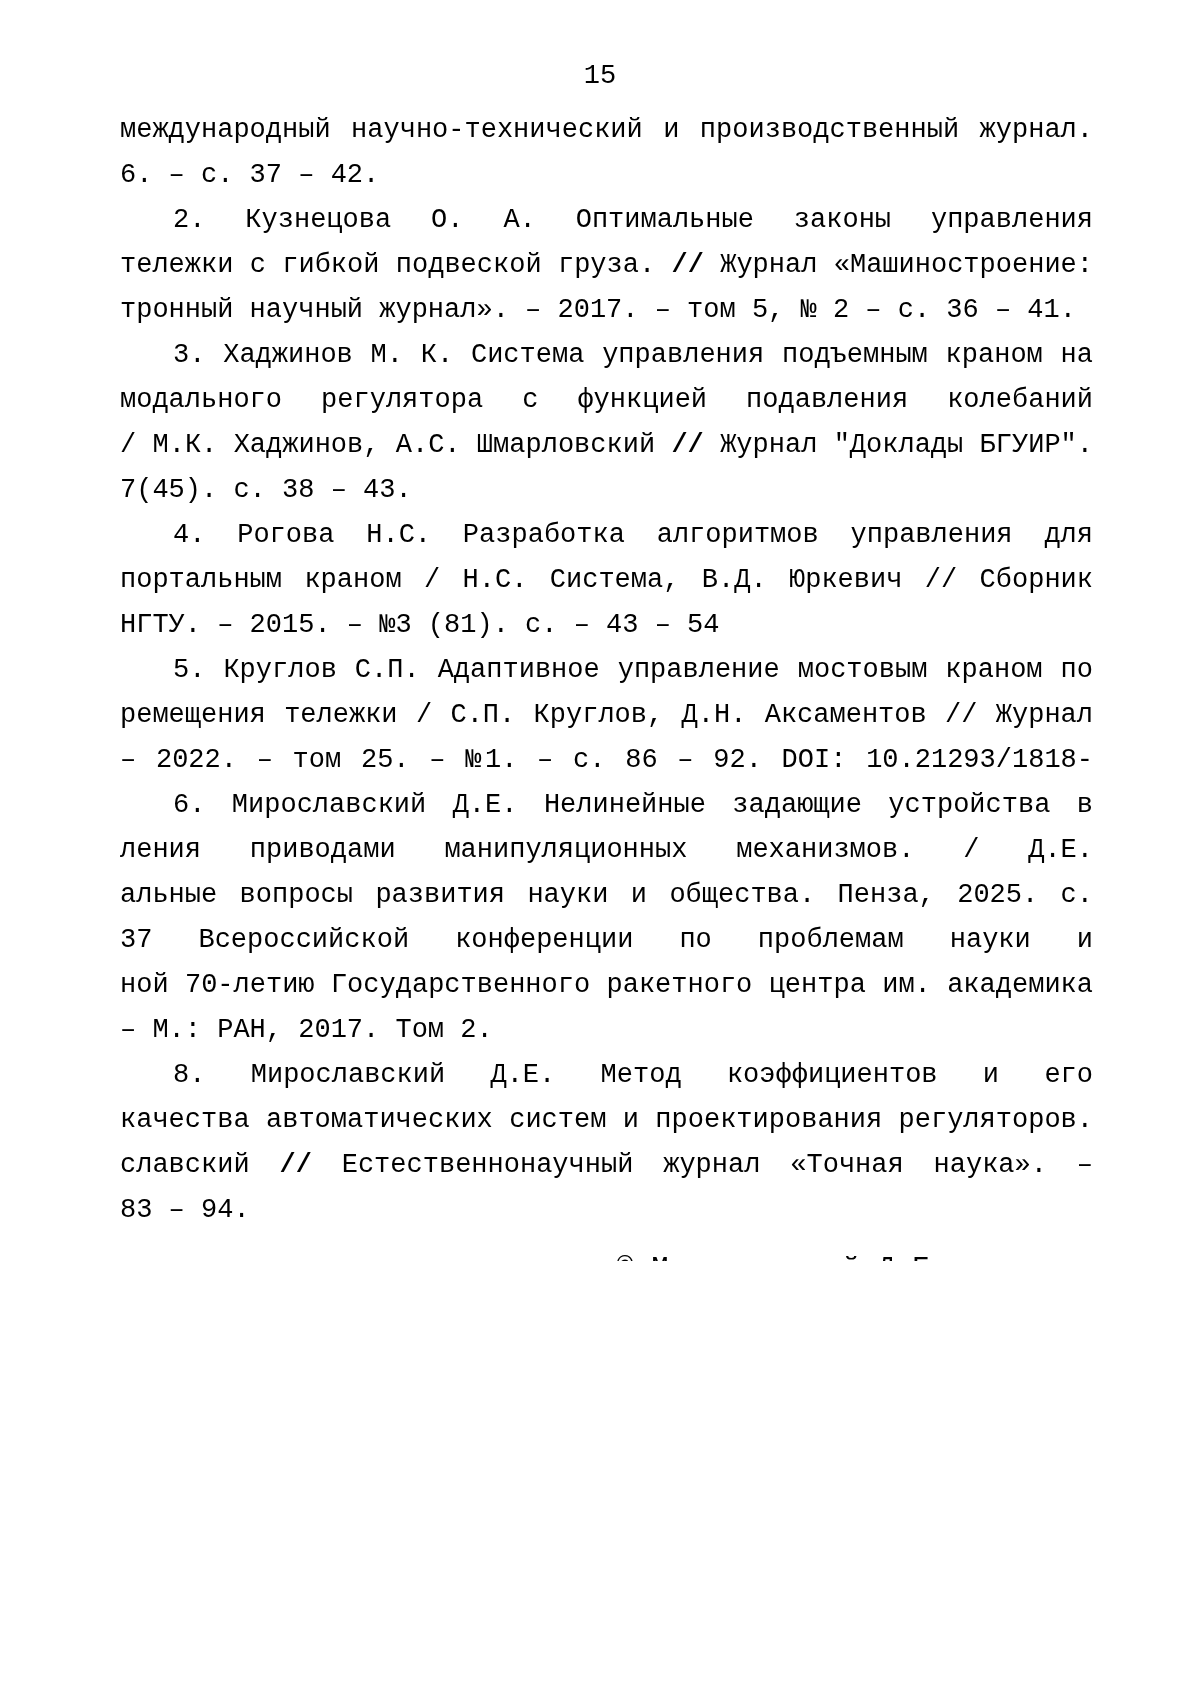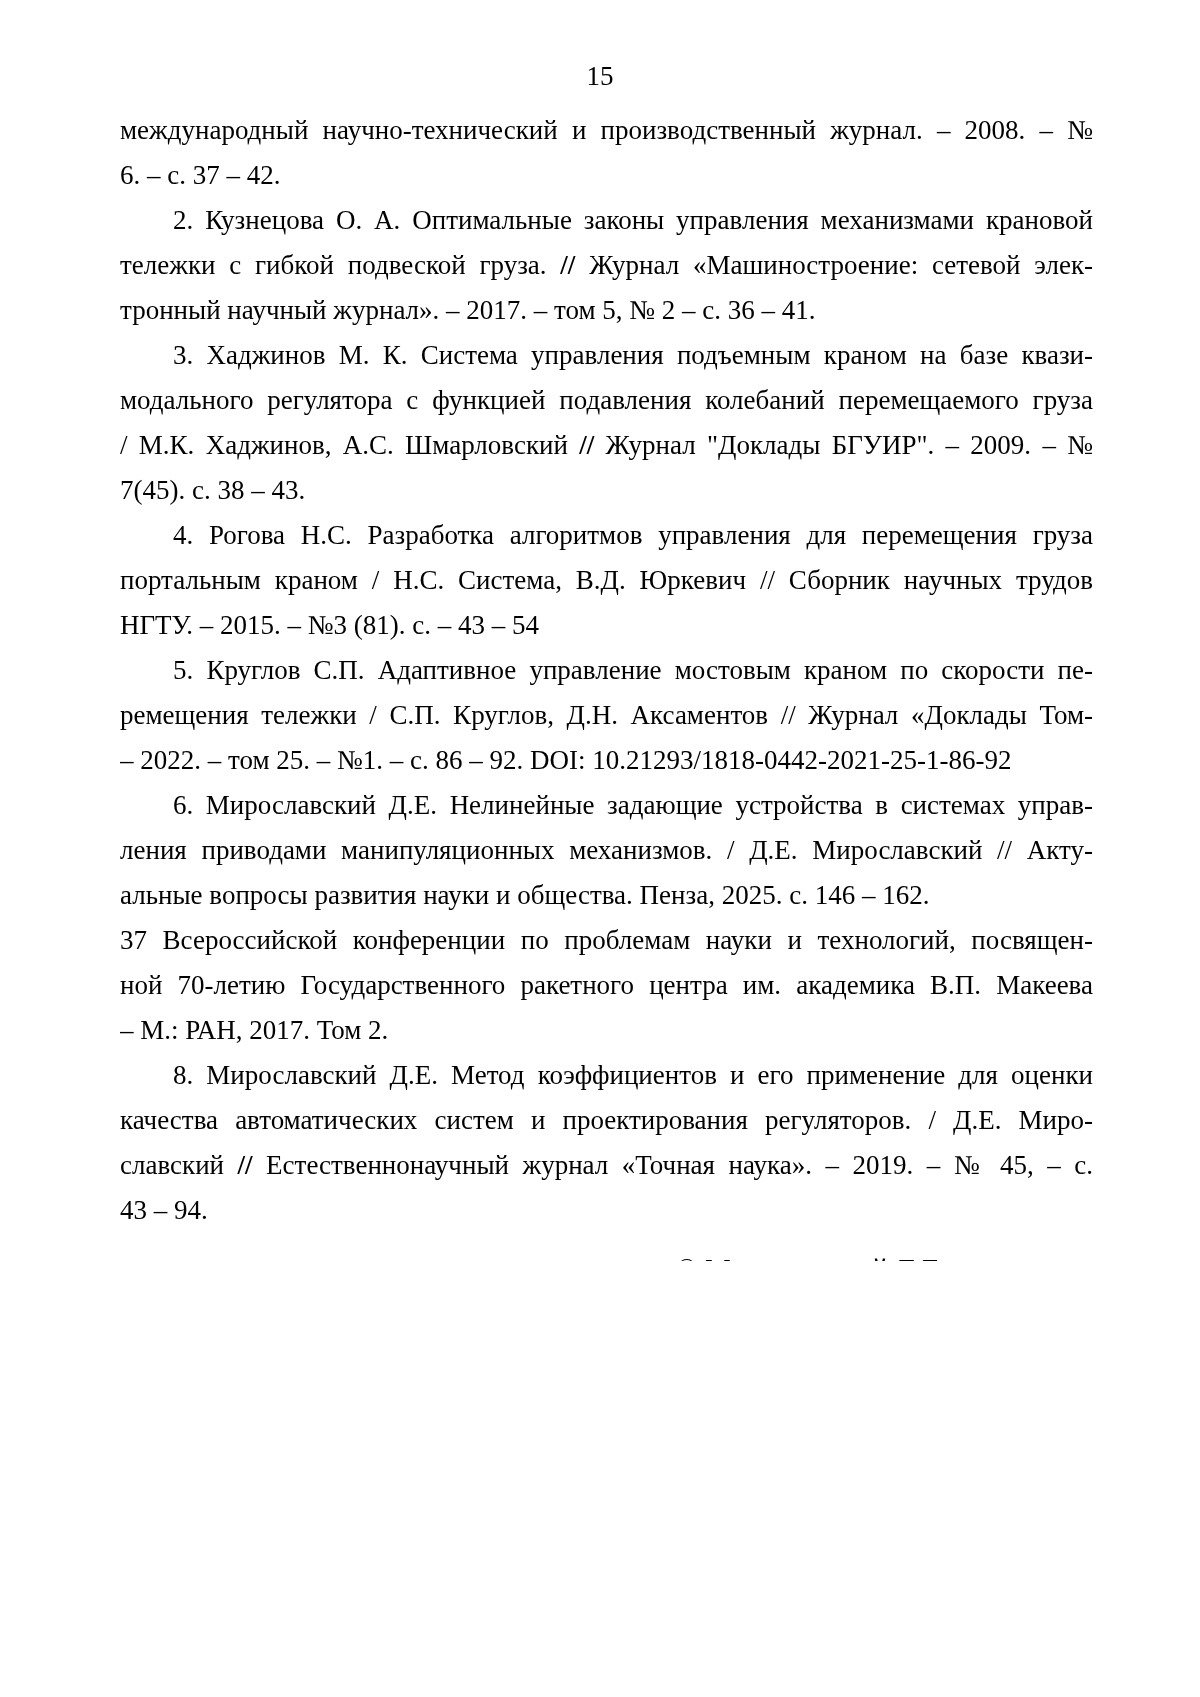--- a/index.html
+++ b/index.html
@@ -6,21 +6,21 @@
       margin: 0;
       padding: 0;
       background: #ffffff;
     }
     .page {
       position: relative;
       width: 1200px;
       height: 1261px;
       background: #ffffff;
       color: #000000;
-      font-family: Liberation Serif, serif;
+      font-family: Liberation Mono, monospace;
       overflow: hidden;
     }
     .page-number {
       position: absolute;
       top: 60px;
       left: 0;
       right: 0;
       text-align: center;
       font-size: 27px;
       line-height: 32px;
@@ -97,18 +97,18 @@
         </div>
         <div class="para">
           <div class="line">37 Всероссийской конференции по проблемам науки и технологий, посвящен-</div>
           <div class="line">ной 70-летию Государственного ракетного центра им. академика В.П. Макеева</div>
           <div class="line last">– М.: РАН, 2017. Том 2.</div>
         </div>
         <div class="para">
           <div class="line indent">8. Мирославский Д.Е. Метод коэффициентов и его применение для оценки</div>
           <div class="line">качества автоматических систем и проектирования регуляторов. / Д.Е. Миро-</div>
           <div class="line">славский <b>//</b> Естественнонаучный журнал «Точная наука». – 2019. – № 45, – с.</div>
-          <div class="line last">43 – 94.</div>
+          <div class="line last">83 – 94.</div>
         </div>
       </div>
     <div class="copyright">© Мирославский Д.Е.</div>
   </div>
 </div>
 
 </body></html>

